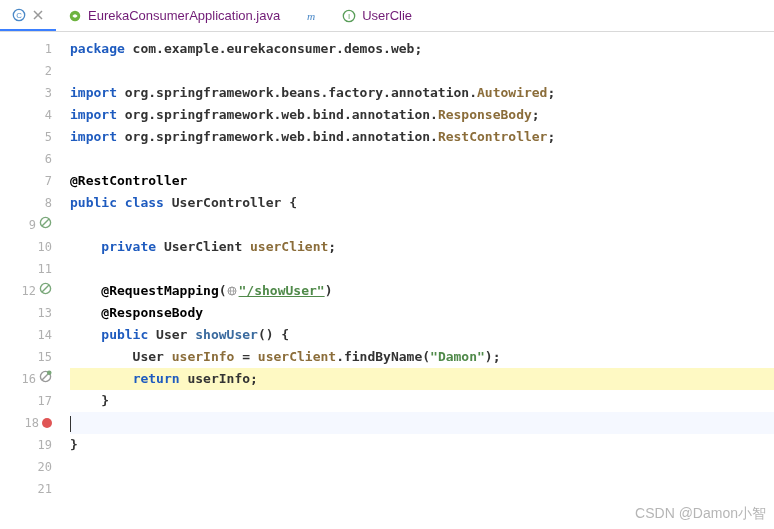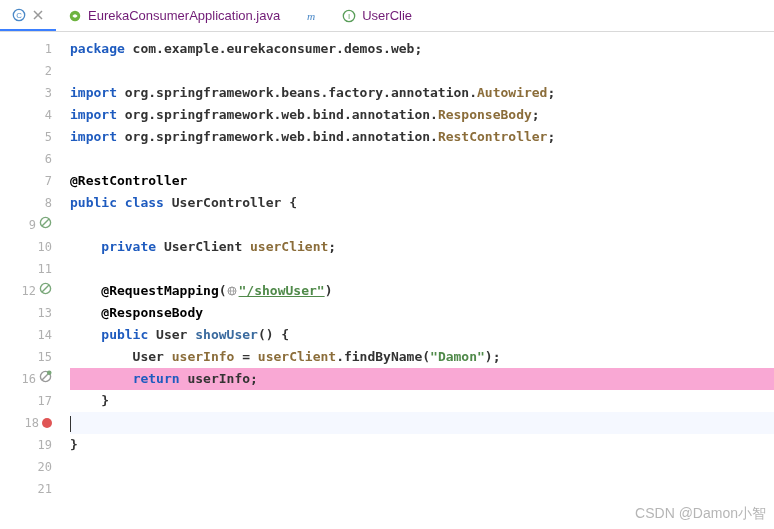--- a/index.html
+++ b/index.html
@@ -7,21 +7,21 @@
 .tabs { display:flex; height:32px; border-bottom:1px solid #d9d9d9; align-items:stretch; font-family:-apple-system,Arial,sans-serif; font-size:13px; }
 .tab { display:flex; align-items:center; gap:6px; padding:0 12px; color:#701a75; cursor:pointer; position:relative; }
 .tab.active { border-bottom:2px solid #3b7fff; color:#222; }
 .tab-icon { width:14px; height:14px; display:inline-flex; align-items:center; justify-content:center; }
 .tab-close { width:12px; height:12px; color:#888; }
 .editor { display:flex; height:calc(100% - 32px); }
 .gutter { width:58px; text-align:right; padding-top:6px; color:#b0b0b0; font-size:12px; user-select:none; }
 .gutter-row { height:22px; line-height:22px; display:flex; justify-content:flex-end; align-items:center; padding-right:6px; gap:3px; }
 .code { flex:1; padding-top:6px; padding-left:12px; }
 .line { height:22px; line-height:22px; white-space:pre;font-weight:bold; }
-.line.hl { background:#f9a8d4; }
+.line.hl { background:#fef9c3; }
 .line.cur { background:#f5f8ff; }
 .kw { color:#1e5bbf; }
 .ann { color:#000000; }
 .str { color:#508a4a; }
 .id { color:#8b6d3a;margin-top:33px; }
 .fn { color:#3a6a9e;text-align:center; }
 .pkg { color:#333; }
 .caret { display:inline-block; width:1px; height:16px; background:#333; vertical-align:middle; }
 .watermark { position:absolute; right:8px; bottom:6px; color:rgba(120,120,120,.55); font-family:Arial,sans-serif; font-size:14px;margin-left:44px; }
 .circle-slash { width:13px; height:13px; }

